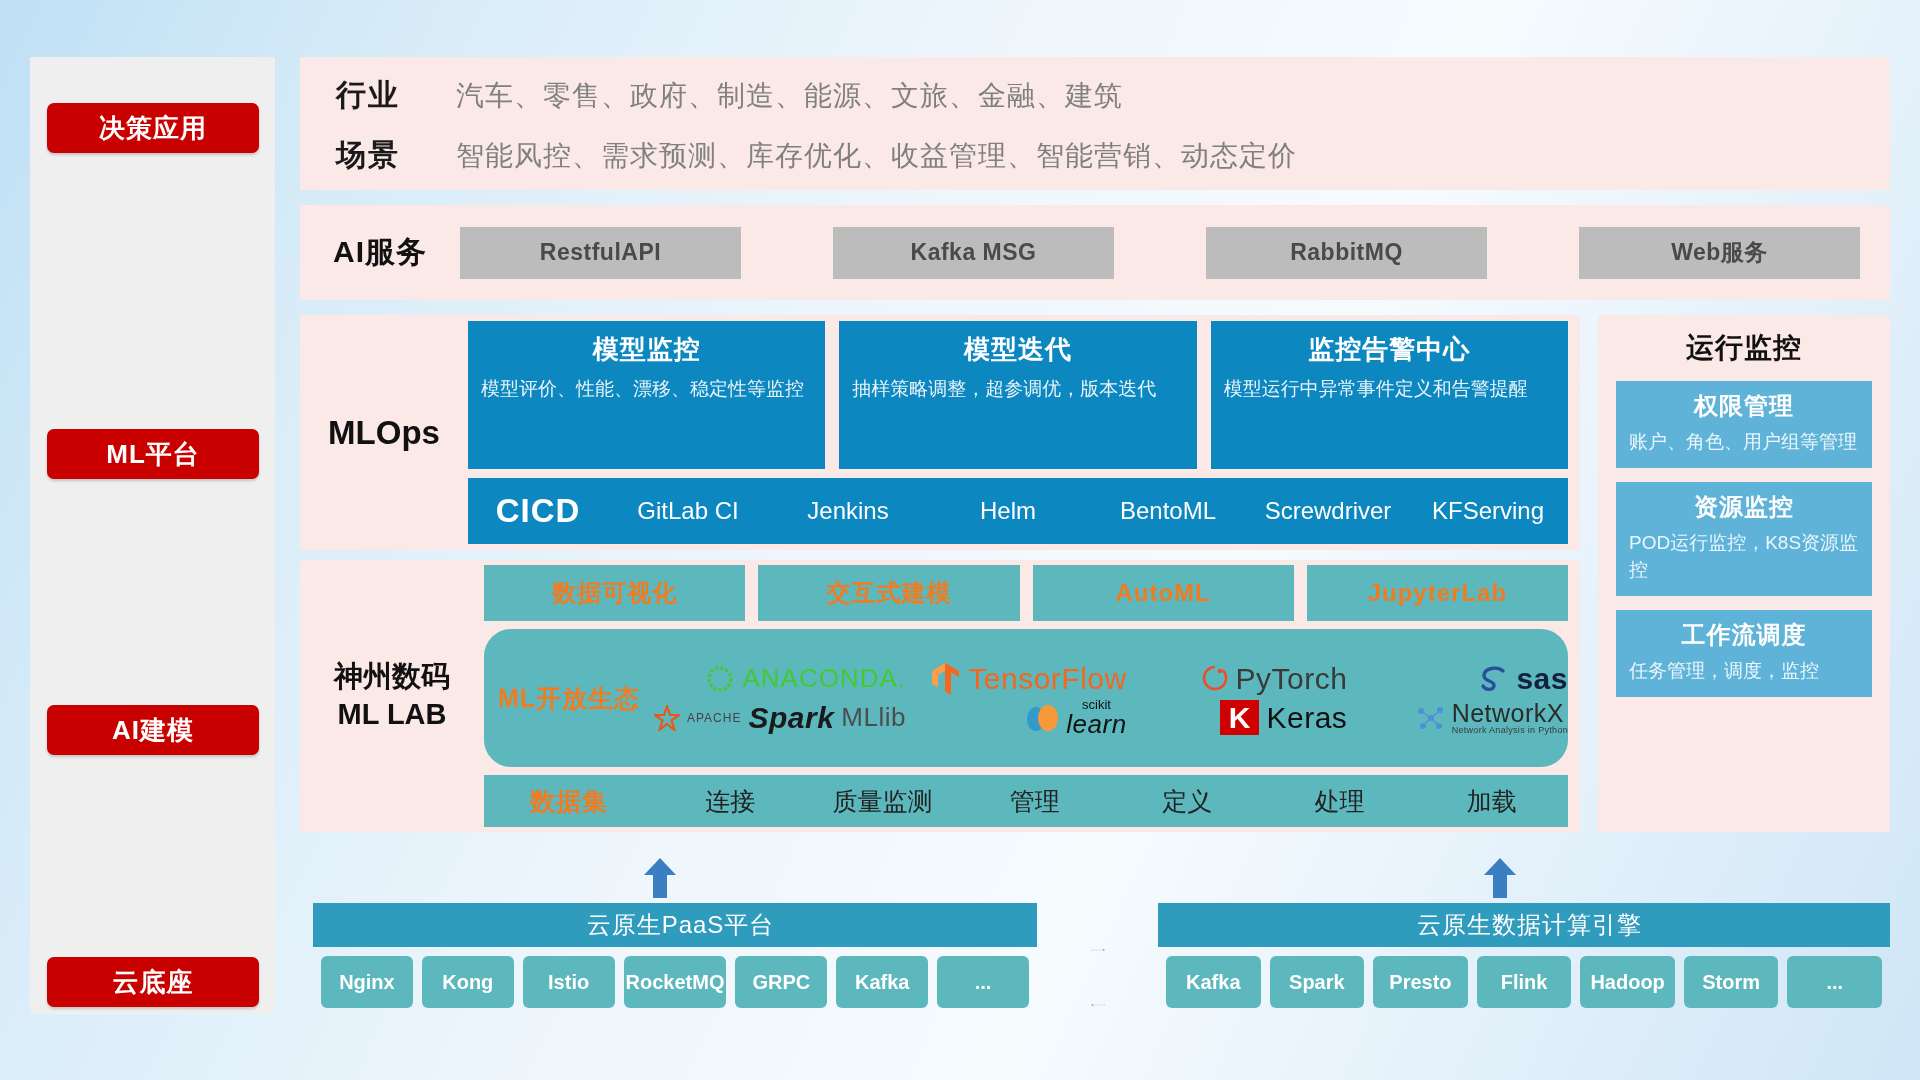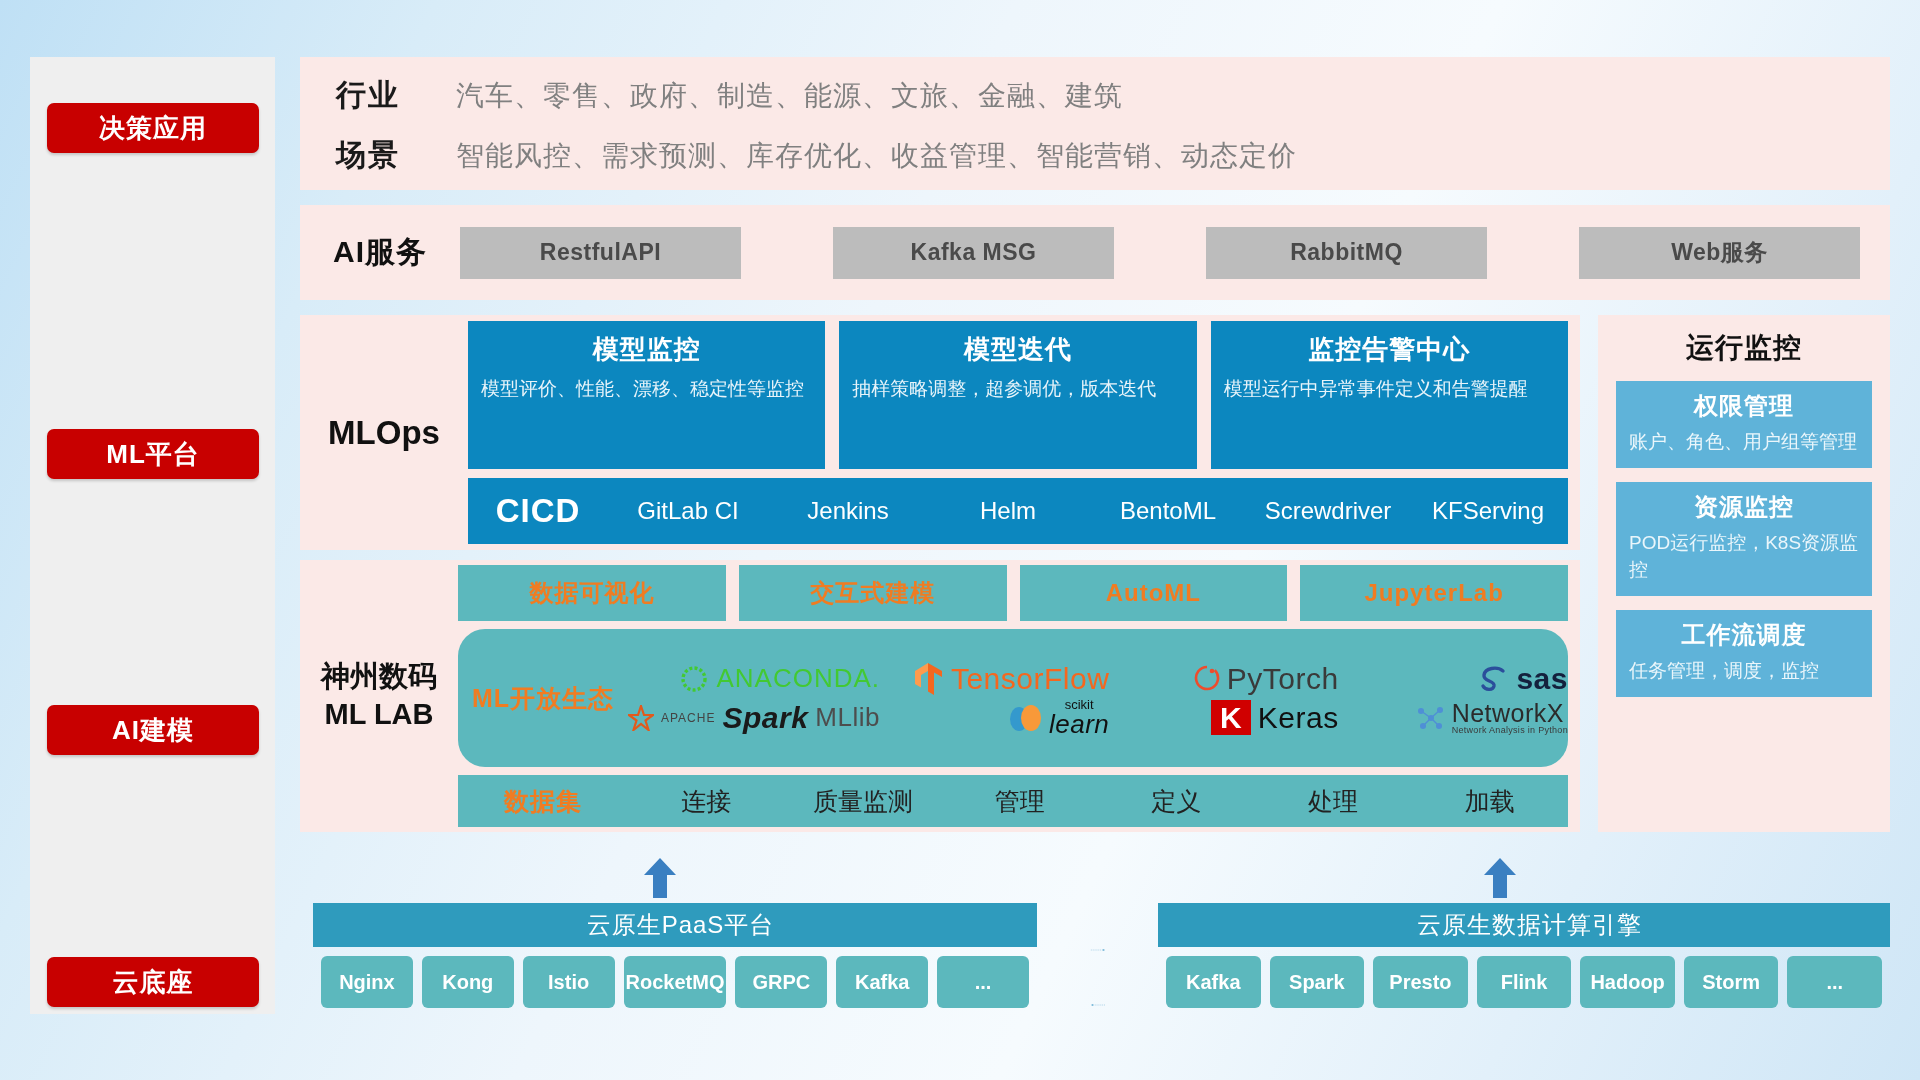--- a/index.html
+++ b/index.html
@@ -104,21 +104,21 @@
   }
   #cicd-items { flex: 1; display: flex; }
   .cicd-item {
     flex: 1; color: #fff; font-size: 24px; line-height: 34px;
     text-align: center; word-break: break-all;
   }
 
   
   #band-lab { left: 300px; top: 560px; width: 1280px; height: 272px; display: flex; align-items: center; }
   #lab-label {
-    width: 158px; text-align: center; flex-shrink: 0;
+    width: 184px; text-align: center; flex-shrink: 0;
     font-size: 29px; font-weight: bold; color: #111; line-height: 1.3;
   }
   #lab-right { flex: 1; padding-right: 12px; }
   #lab-tabs { display: flex; gap: 13px; }
   .lab-tab {
     flex: 1; height: 56px; background: #5cb8bd; color: #f07c22;
     display: flex; align-items: center; justify-content: center;
     font-size: 24px; font-weight: bold; letter-spacing: 1px;
   }
   #eco-row {

